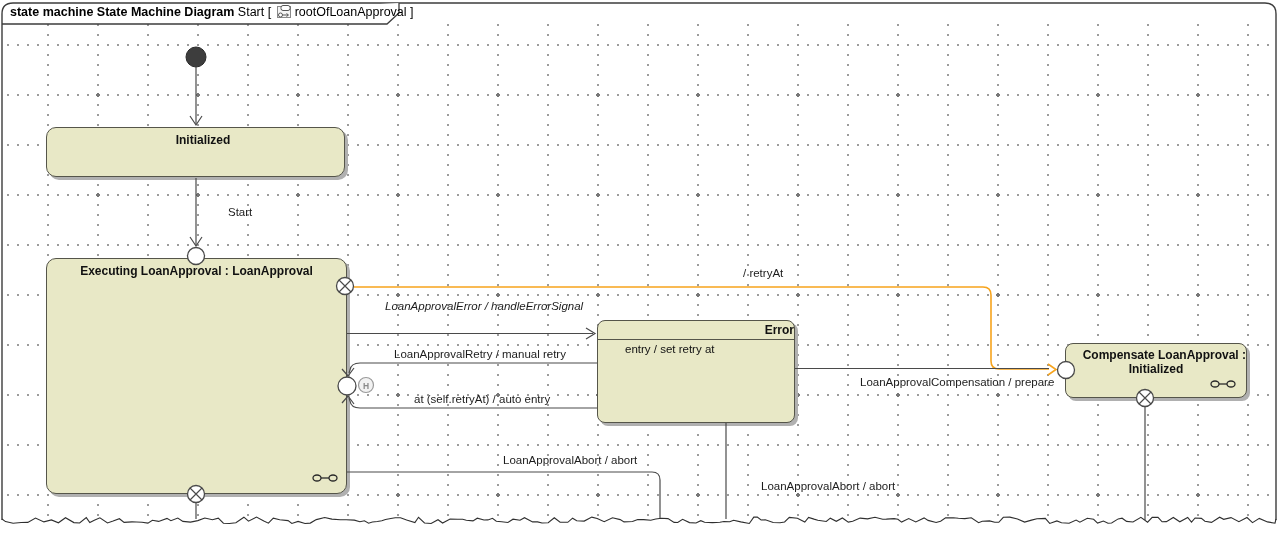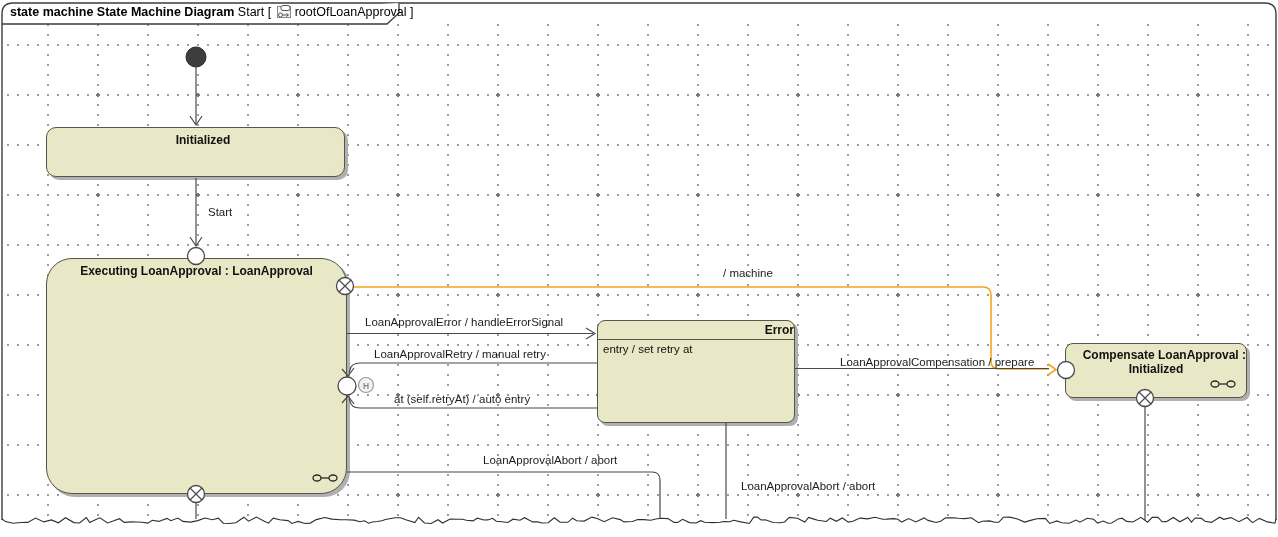--- a/index.html
+++ b/index.html
@@ -23,65 +23,65 @@
     box-shadow:3px 3px 0 #b0b0b0;box-sizing:border-box;
   }
   .state-title{
     display:block;text-align:center;font-weight:bold;font-size:12px;color:#111;
     padding-top:5px;line-height:14px;
   }
   .error-title{
     display:block;text-align:right;font-weight:bold;font-size:12px;color:#111;
     border-bottom:1.2px solid #55554a;padding:2px 0 2px 0;
   }
-  .state-body{font-size:11.5px;color:#111;padding:3px 5px;}
+  .state-body{font-size:11.5px;color:#111;padding:3px 5px;margin-left:22px;}
   .tlabel{
-    position:absolute;z-index:3;font-size:11.5px;color:#1c1c1c;white-space:nowrap;
+    position:absolute;z-index:3;font-size:11.5px;color:#1c1c1c;white-space:nowrap;margin-left:20px;
   }
   .frame-tab{
     position:absolute;left:10px;top:5px;z-index:4;display:flex;align-items:center;
     font-size:12.5px;color:#000000;white-space:pre;
   }
   .frame-tab .bold{font-weight:bold;}
   svg.overlay{position:absolute;left:0;top:0;z-index:2;pointer-events:none;}
   .tabicon{margin:0 3px 0 2px;}
 </style>
 </head>
 <body>
 
 <div class="canvas">
 
   <div class="grid"></div>
 
   <div class="state" style="left:46px;top:127px;width:299px;height:50px;padding-left:15px;">
     <span class="state-title">Initialized</span>
   </div>
 
-  <div class="state" style="left:46px;top:258px;width:301px;height:236px;border-radius:26px;">
+  <div class="state" style="left:46px;top:258px;width:301px;height:236px;">
     <span class="state-title">Executing LoanApproval : LoanApproval</span>
   </div>
 
   <div class="state" style="left:597px;top:320px;width:198px;height:103px;border-radius:8px;">
     <span class="error-title">Error</span>
     <div class="state-body">entry / set retry at</div>
   </div>
 
   <div class="state" style="left:1065px;top:343px;width:182px;height:55px;border-radius:8px;">
     <span class="state-title" style="padding-top:4px;text-align:right;">Compensate LoanApproval :</span>
     <span class="state-title" style="padding-top:0;">Initialized</span>
   </div>
 
   <div class="tlabel" style="left:208px;top:206px;">Start</div>
-  <div class="tlabel" style="left:723px;top:267px;">/ machine</div>
-  <div class="tlabel" style="left:365px;top:316px;">LoanApprovalError / handleErrorSignal</div>
+  <div class="tlabel" style="left:723px;top:267px;">/ retryAt</div>
+  <div class="tlabel" style="left:365px;top:300px;font-style:italic;">LoanApprovalError / handleErrorSignal</div>
   <div class="tlabel" style="left:374px;top:348px;">LoanApprovalRetry / manual retry</div>
   <div class="tlabel" style="left:394px;top:393px;">at (self.retryAt) / auto entry</div>
   <div class="tlabel" style="left:483px;top:454px;">LoanApprovalAbort / abort</div>
   <div class="tlabel" style="left:741px;top:480px;">LoanApprovalAbort / abort</div>
-  <div class="tlabel" style="left:824px;top:356px;padding-left:16px;">LoanApprovalCompensation / prepare</div>
+  <div class="tlabel" style="left:824px;top:376px;padding-left:16px;">LoanApprovalCompensation / prepare</div>
 
   <svg class="overlay" width="1278" height="537" viewBox="0 0 1278 537">
 
     <path d="M2,520 L2,14 Q2,3 13,3 L1265,3 Q1276,3 1276,14 L1276,520" fill="none" stroke="#3c3c3c" stroke-width="1.4"></path>
 
     <path d="M399,3 L399,13 L387,24 L2,24" fill="#ffffff" stroke="#3c3c3c" stroke-width="1.3"></path>
 
     <circle cx="196" cy="57" r="10" fill="#3d3d3d" stroke="#2a2a2a" stroke-width="1"></circle>
     <path d="M196,67 L196,124" stroke="#4a4a4a" stroke-width="1.2" fill="none"></path>
     <path d="M190,116 L196,125 L202,116" stroke="#4a4a4a" stroke-width="1.2" fill="none"></path>

